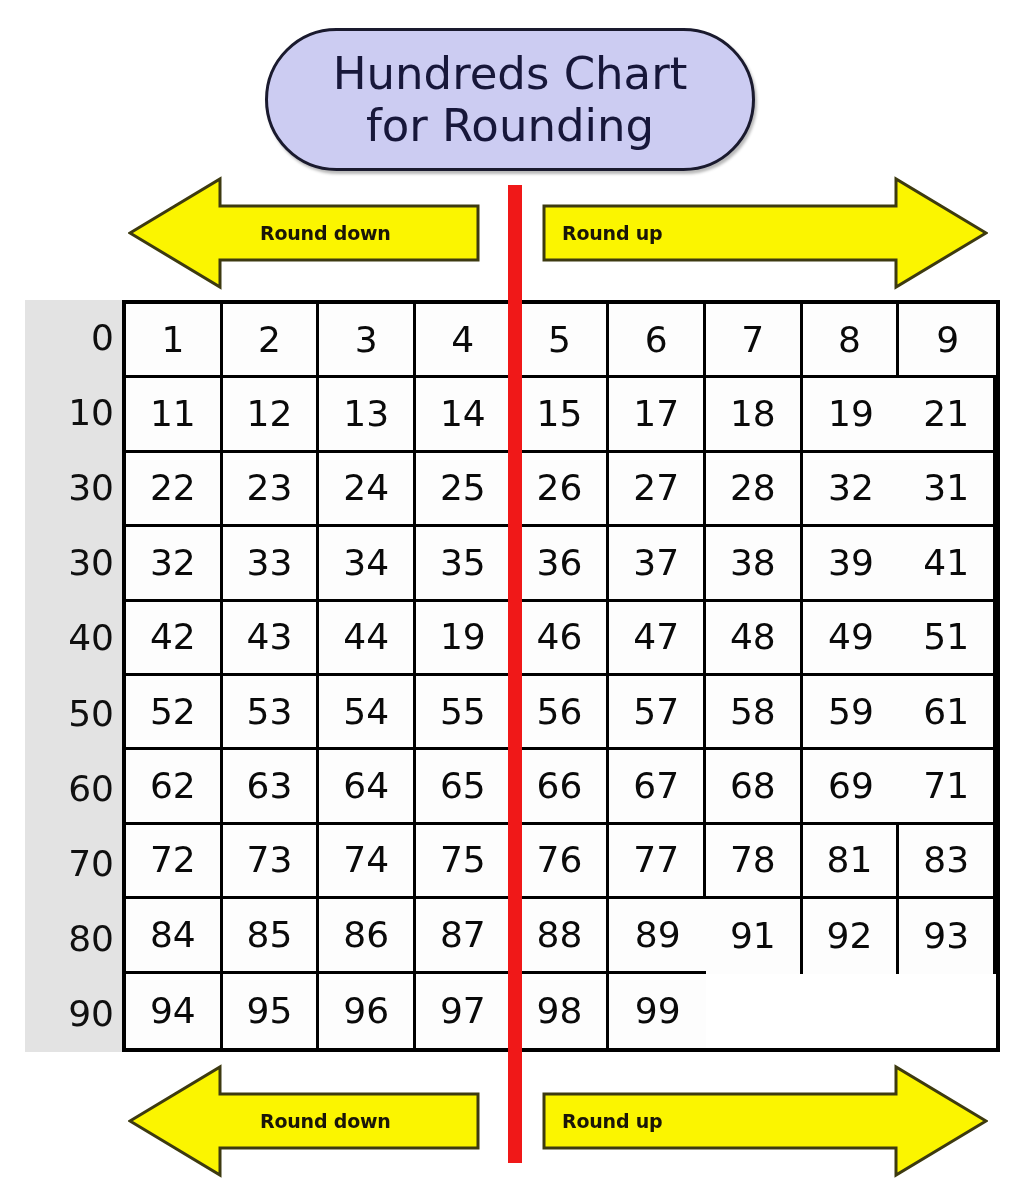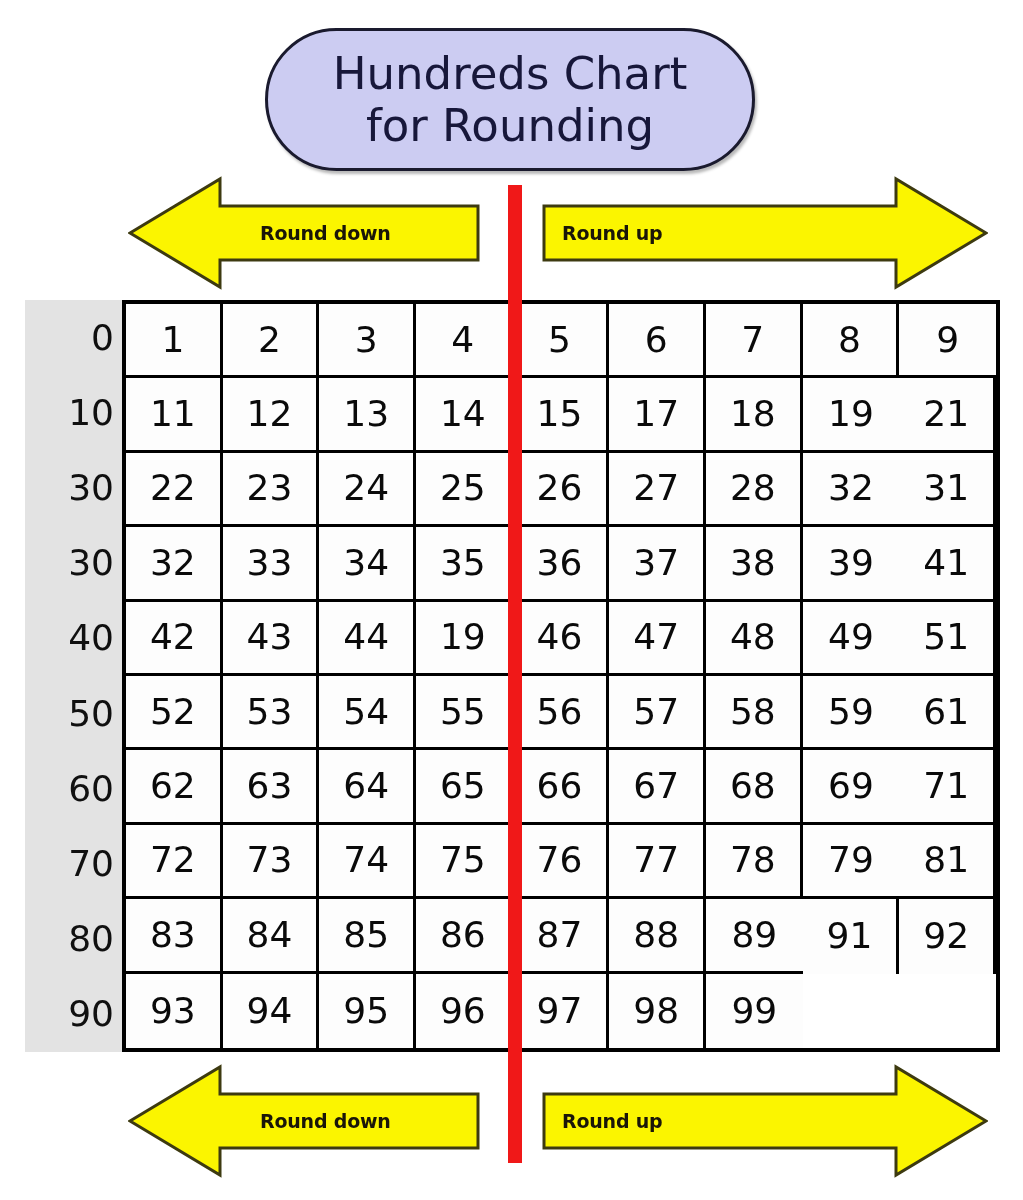--- a/index.html
+++ b/index.html
@@ -229,21 +229,20 @@
       <div class="num-cell">68</div>
       <div class="num-cell last-col">69</div>
       <div class="num-cell">71</div>
       <div class="num-cell">72</div>
       <div class="num-cell">73</div>
       <div class="num-cell">74</div>
       <div class="num-cell">75</div>
       <div class="num-cell">76</div>
       <div class="num-cell">77</div>
       <div class="num-cell">78</div>
-      <div class="num-cell last-col">79</div>
       <div class="num-cell">81</div>
       <div class="num-cell">83</div>
       <div class="num-cell">84</div>
       <div class="num-cell">85</div>
       <div class="num-cell">86</div>
       <div class="num-cell">87</div>
       <div class="num-cell">88</div>
       <div class="num-cell last-col">89</div>
       <div class="num-cell last-row">91</div>
       <div class="num-cell last-row">92</div>

